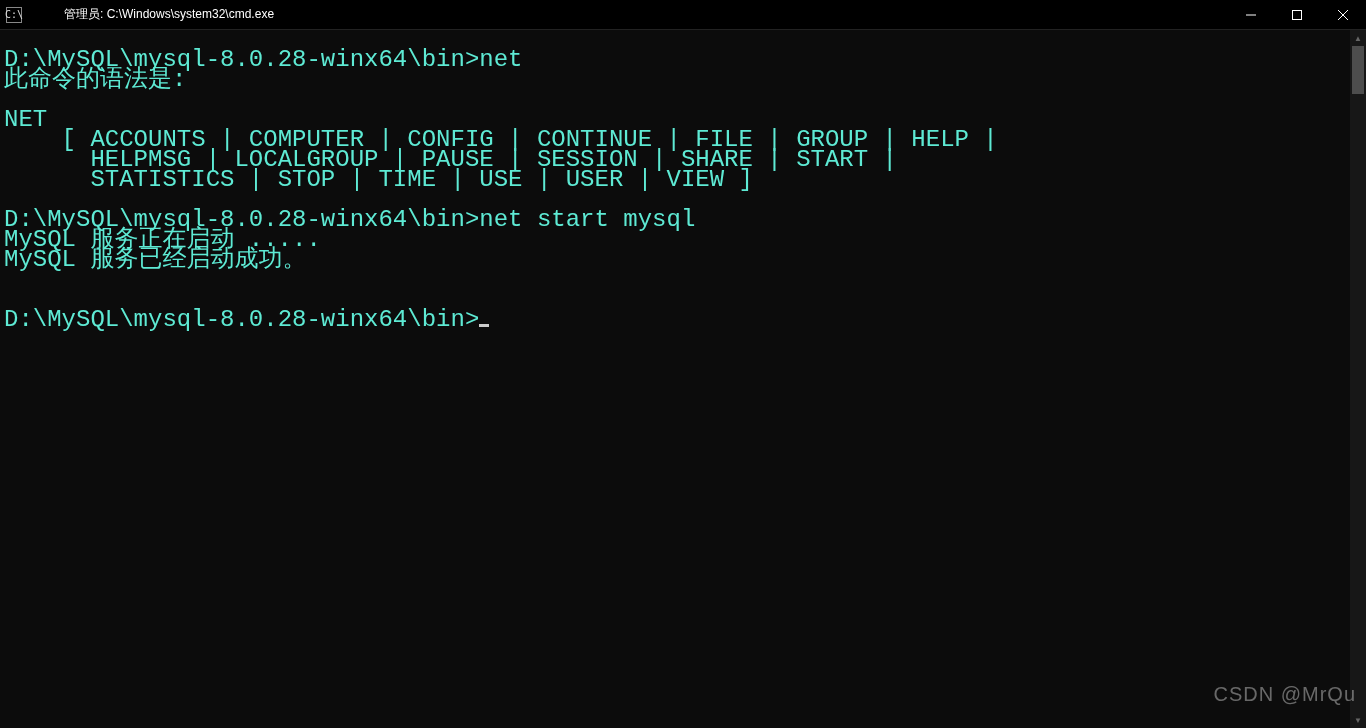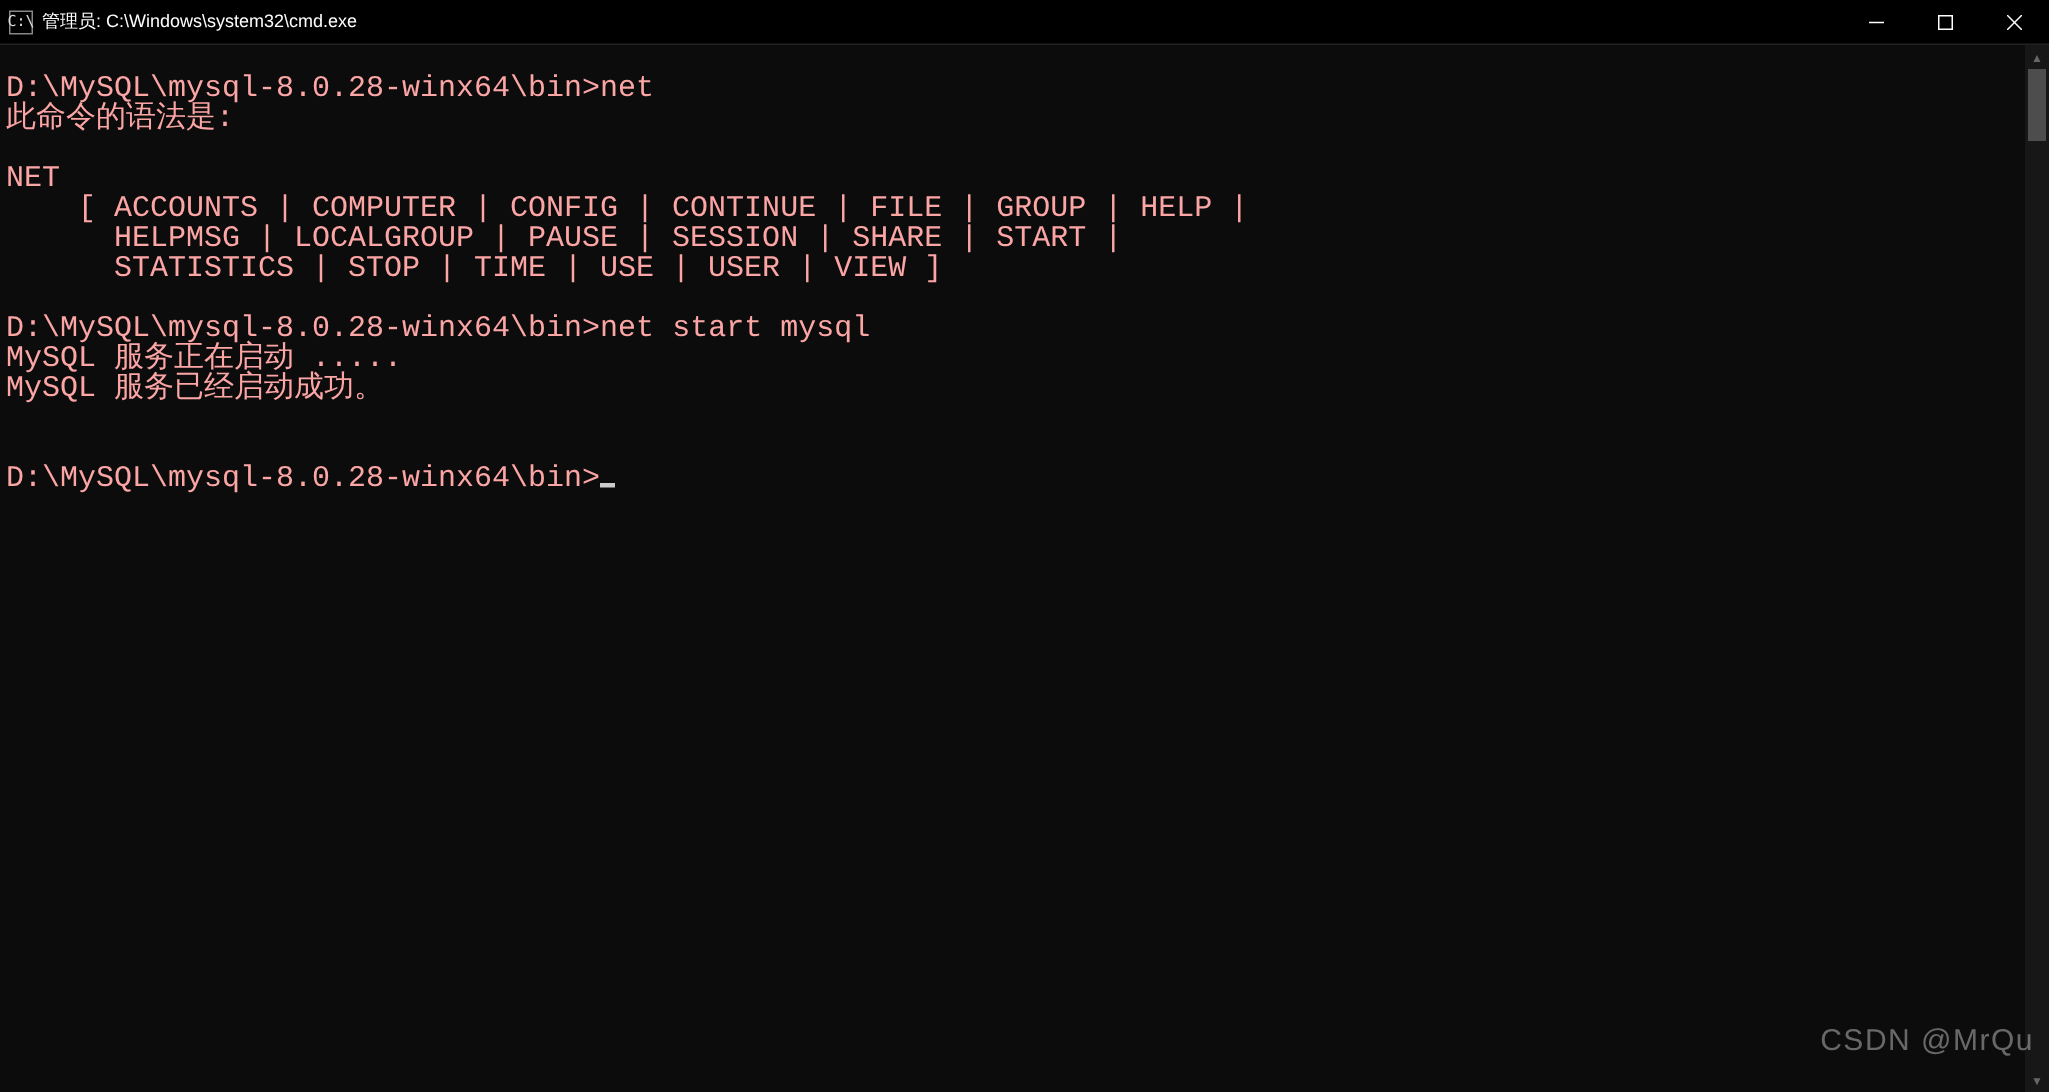--- a/index.html
+++ b/index.html
@@ -20,21 +20,21 @@
     }
     .titlebar .app-icon {
       width: 16px; height: 16px;
       margin-right: 6px;
       display: inline-flex; align-items: center; justify-content: center;
       font-size: 10px;
       border: 1px solid #888;
       color: #ddd;
       font-family: Consolas, monospace;
     }
-    .titlebar .title-text { flex: 0 0 auto; }
+    .titlebar .title-text { flex: 0 0 auto; margin-left: 36px; }
     .titlebar .spacer { flex: 1 1 auto; }
     .win-controls { display: flex; height: 100%; }
     .win-btn {
       width: 46px; height: 100%;
       display: flex; align-items: center; justify-content: center;
       color: #ffffff;
       font-size: 10px;
     }
     .win-btn svg { width: 10px; height: 10px; stroke: #fff; stroke-width: 1; fill: none; }
 
@@ -43,24 +43,24 @@
       position: absolute;
       top: 30px; left: 0; right: 0; bottom: 0;
       background: #0c0c0c;
     }
     .term {
       width: calc(100% - 16px);
       height: 100%;
       padding: 0 0 0 4px;
       white-space: pre;
       font-family: "NSimSun", "SimSun", Consolas, "Courier New", monospace;
-      font-size: 20px;
+      font-size: 24px;
       line-height: 20px;
       letter-spacing: 0px;
-      color: #fca5a5;
+      color: #5eead4;
       overflow: hidden;
     }
     .cursor {
       display: inline-block;
       width: 10px; height: 3px;
       background: #cccccc;
       vertical-align: -1px;
       animation: blink 1s step-end infinite;
     }
     @keyframes blink { 50% { opacity: 0; } }

